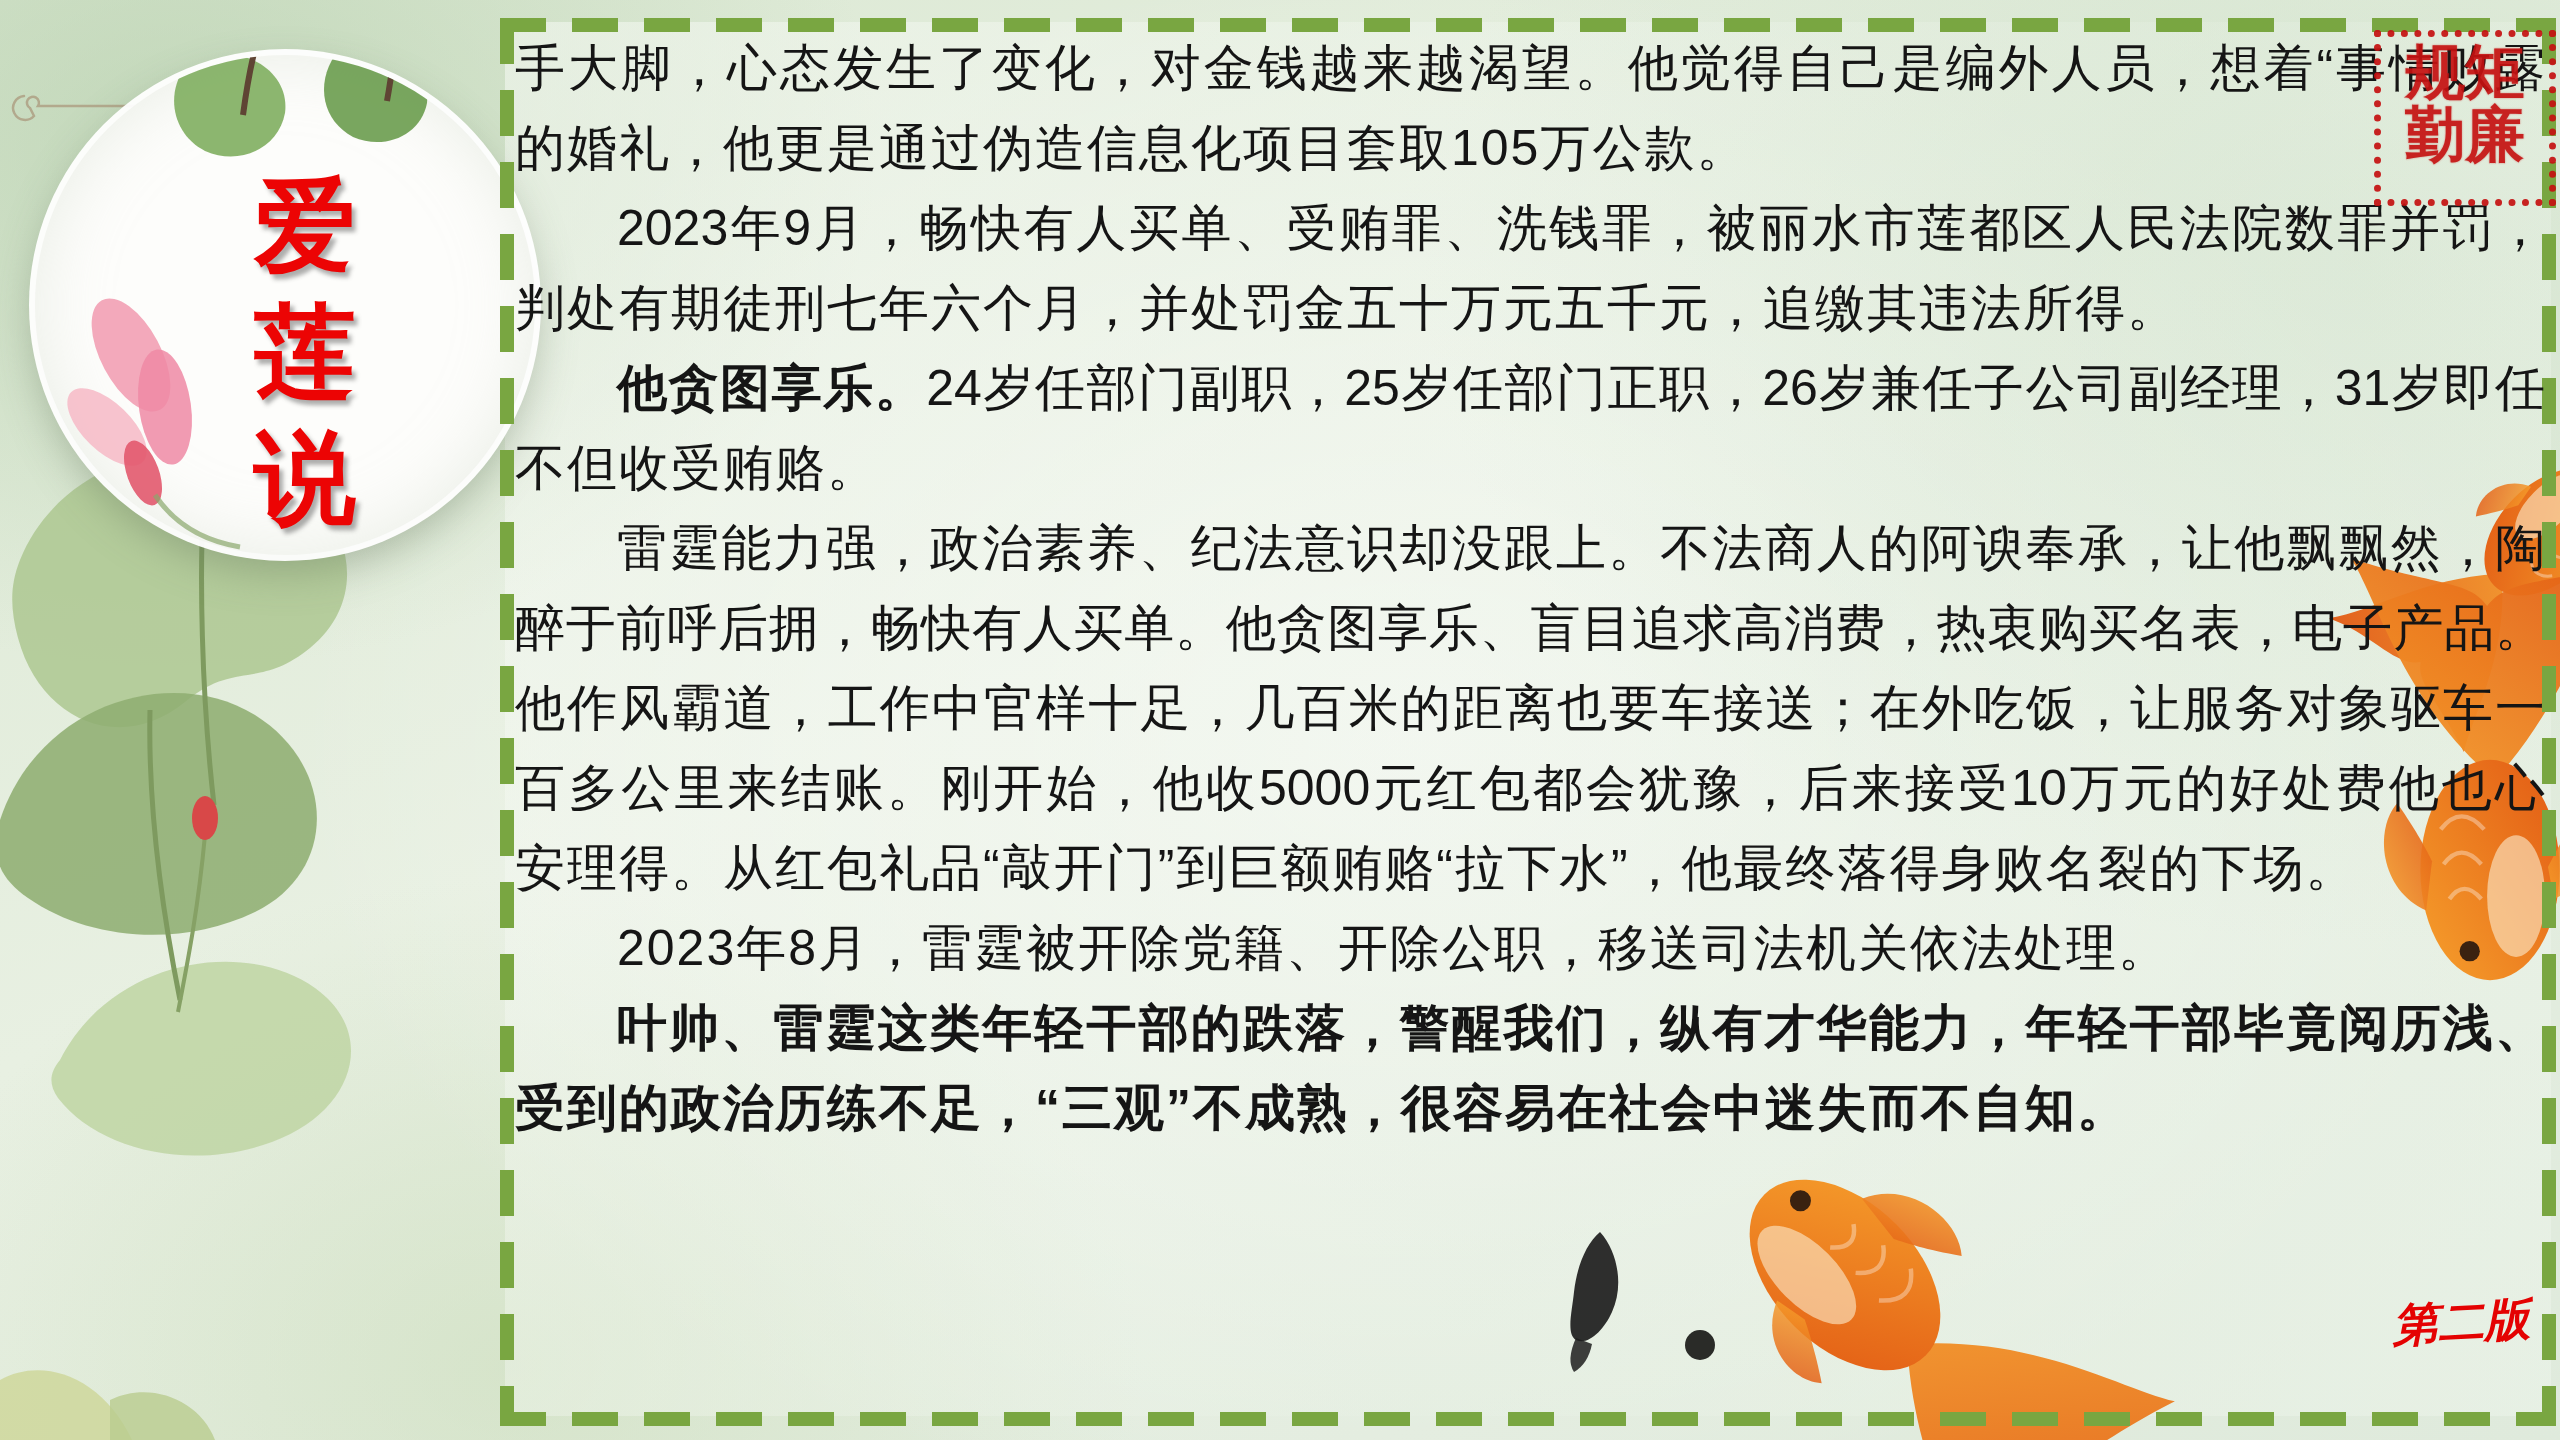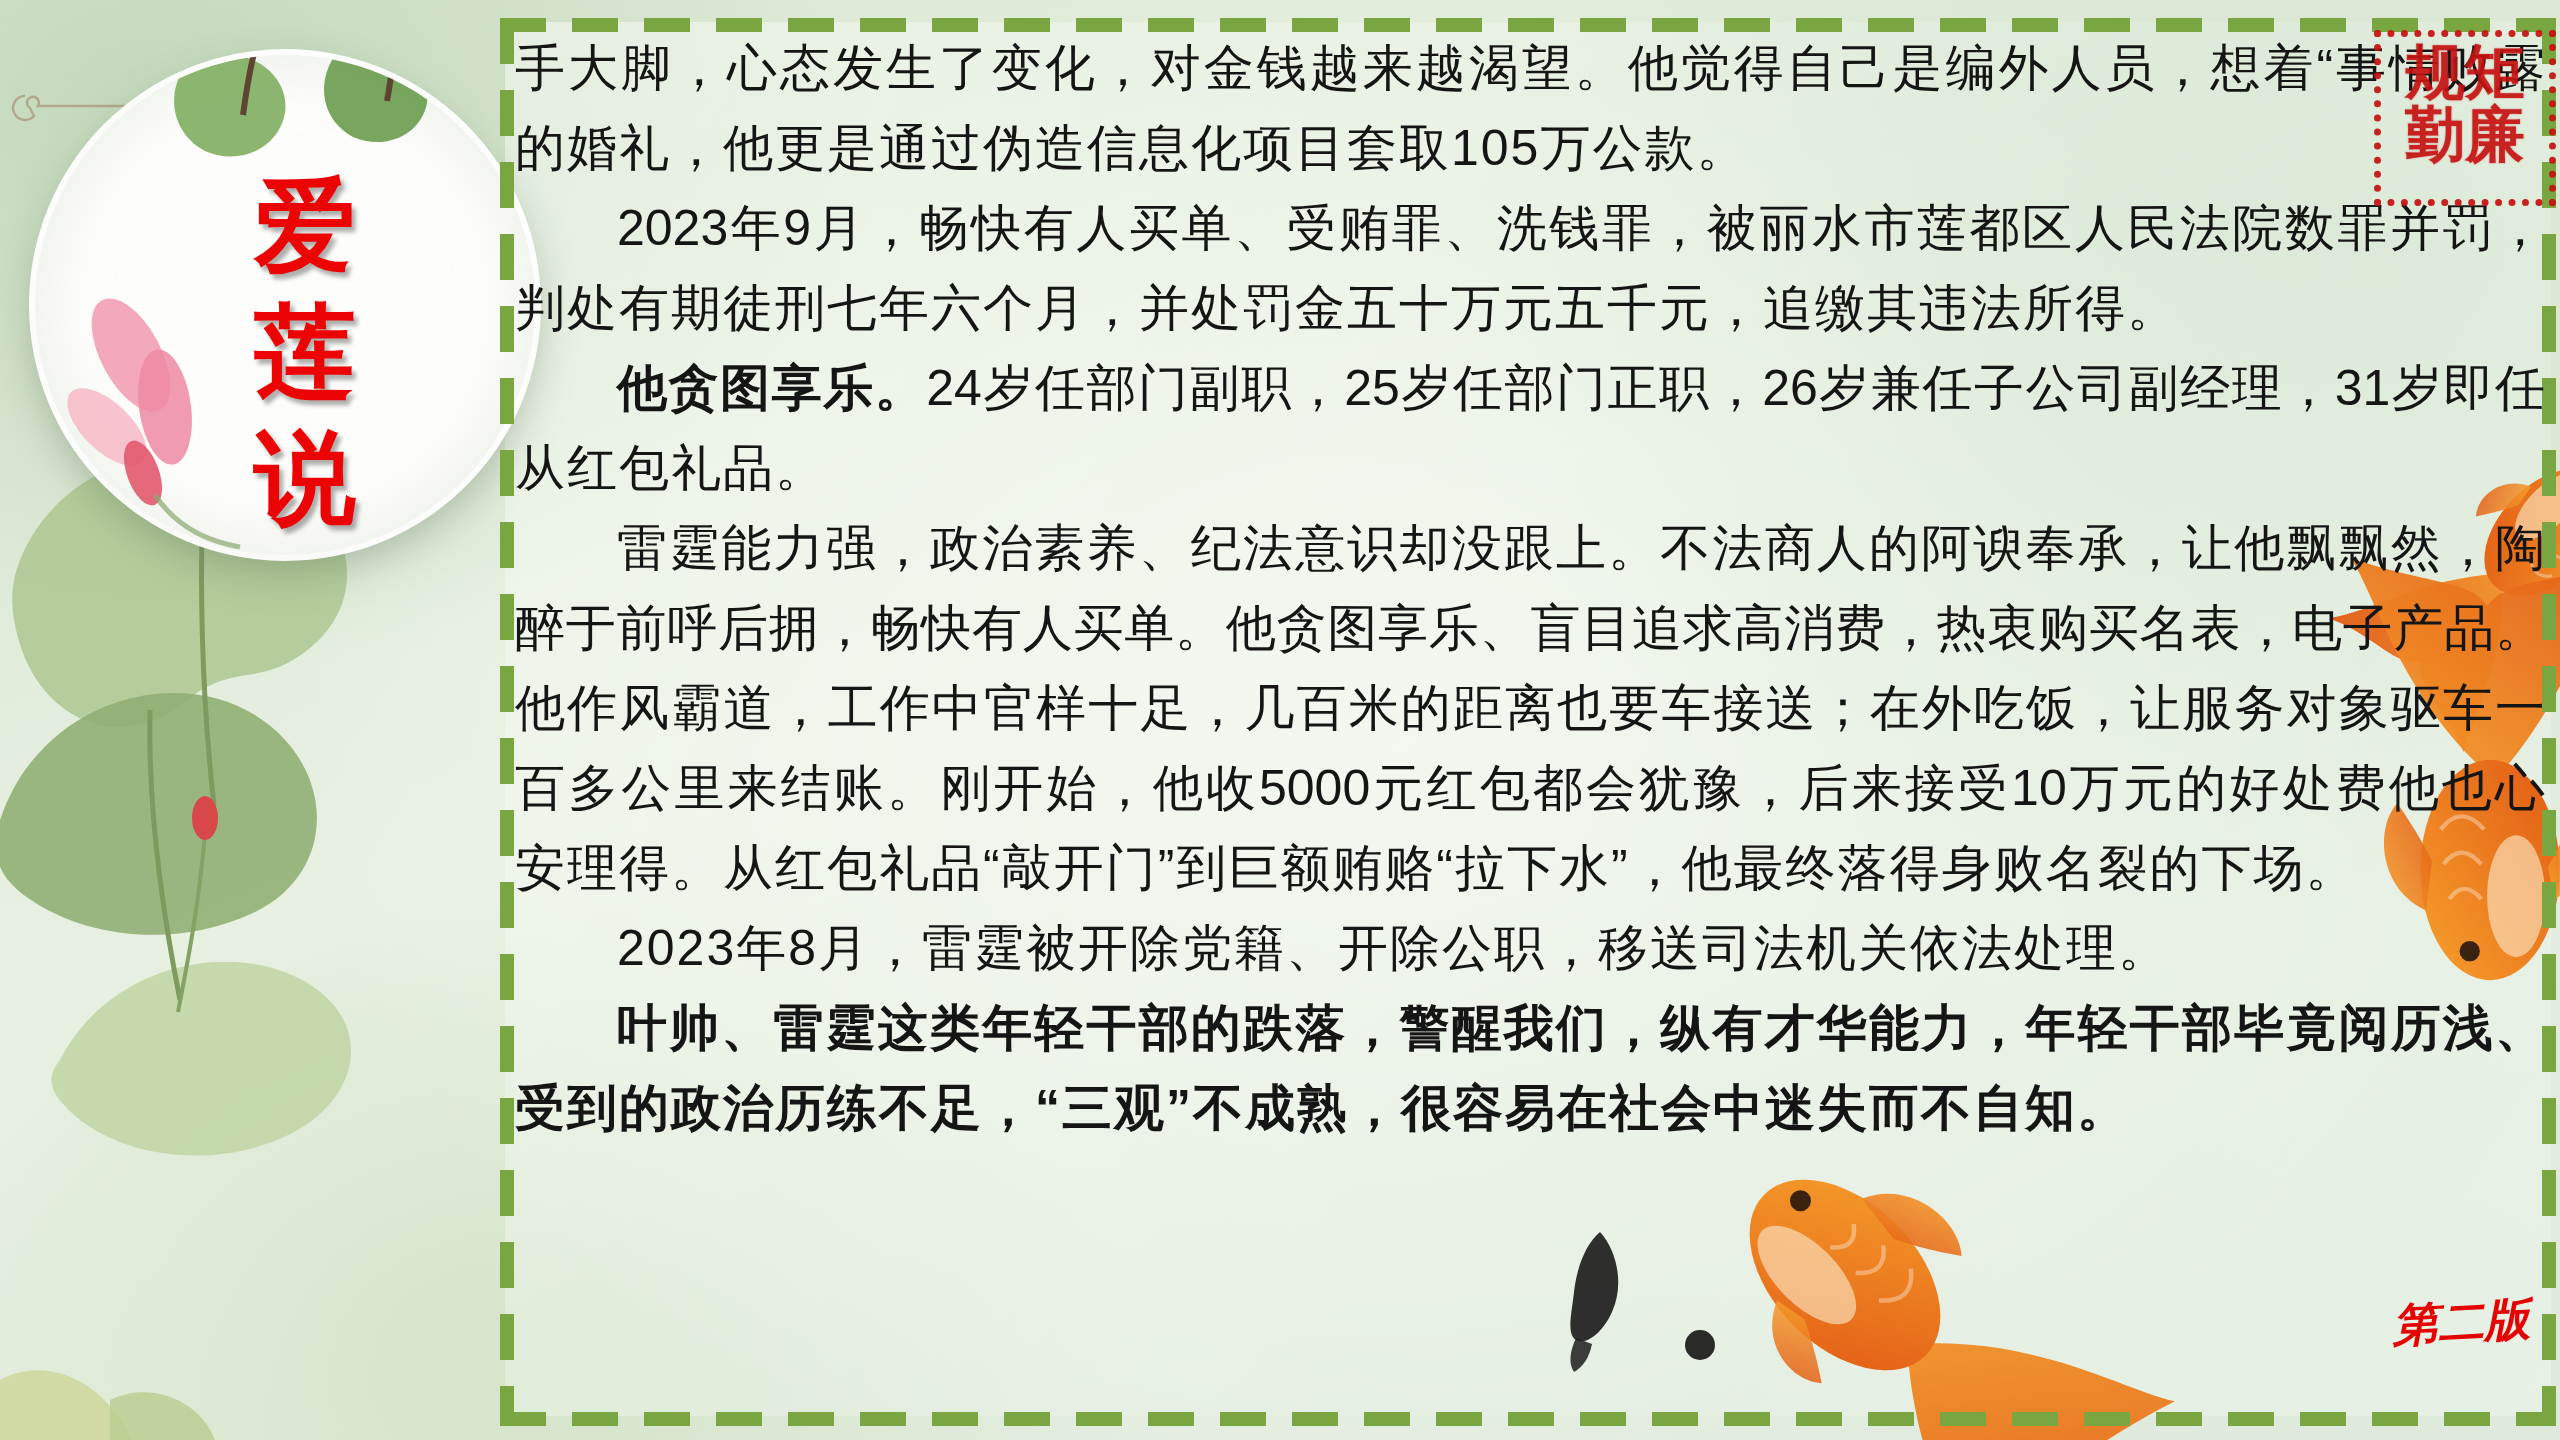--- a/index.html
+++ b/index.html
@@ -142,21 +142,21 @@
   <div class="b-bottom"></div>
   <div class="b-left"></div>
   <div class="b-right"></div>
 
   <div class="article">
       <div class="line justify">手大脚，心态发生了变化，对金钱越来越渴望。他觉得自己是编外人员，想着“事情败露</div>
       <div class="line">的婚礼，他更是通过伪造信息化项目套取105万公款。</div>
       <div class="line indent justify">2023年9月，畅快有人买单、受贿罪、洗钱罪，被丽水市莲都区人民法院数罪并罚，</div>
       <div class="line">判处有期徒刑七年六个月，并处罚金五十万元五千元，追缴其违法所得。</div>
       <div class="line indent justify"><b>他贪图享乐。</b>24岁任部门副职，25岁任部门正职，26岁兼任子公司副经理，31岁即任</div>
-      <div class="line">从红包礼品。</div>
+      <div class="line">不但收受贿赂。</div>
       <div class="line indent justify">雷霆能力强，政治素养、纪法意识却没跟上。不法商人的阿谀奉承，让他飘飘然，陶</div>
       <div class="line justify">醉于前呼后拥，畅快有人买单。他贪图享乐、盲目追求高消费，热衷购买名表，电子产品。</div>
       <div class="line justify">他作风霸道，工作中官样十足，几百米的距离也要车接送；在外吃饭，让服务对象驱车一</div>
       <div class="line justify">百多公里来结账。刚开始，他收5000元红包都会犹豫，后来接受10万元的好处费他也心</div>
       <div class="line">安理得。从红包礼品“敲开门”到巨额贿赂“拉下水”，他最终落得身败名裂的下场。</div>
       <div class="line indent">2023年8月，雷霆被开除党籍、开除公职，移送司法机关依法处理。</div>
       <div class="line indent bold justify">叶帅、雷霆这类年轻干部的跌落，警醒我们，纵有才华能力，年轻干部毕竟阅历浅、</div>
       <div class="line bold">受到的政治历练不足，“三观”不成熟，很容易在社会中迷失而不自知。</div>
     </div>
 

